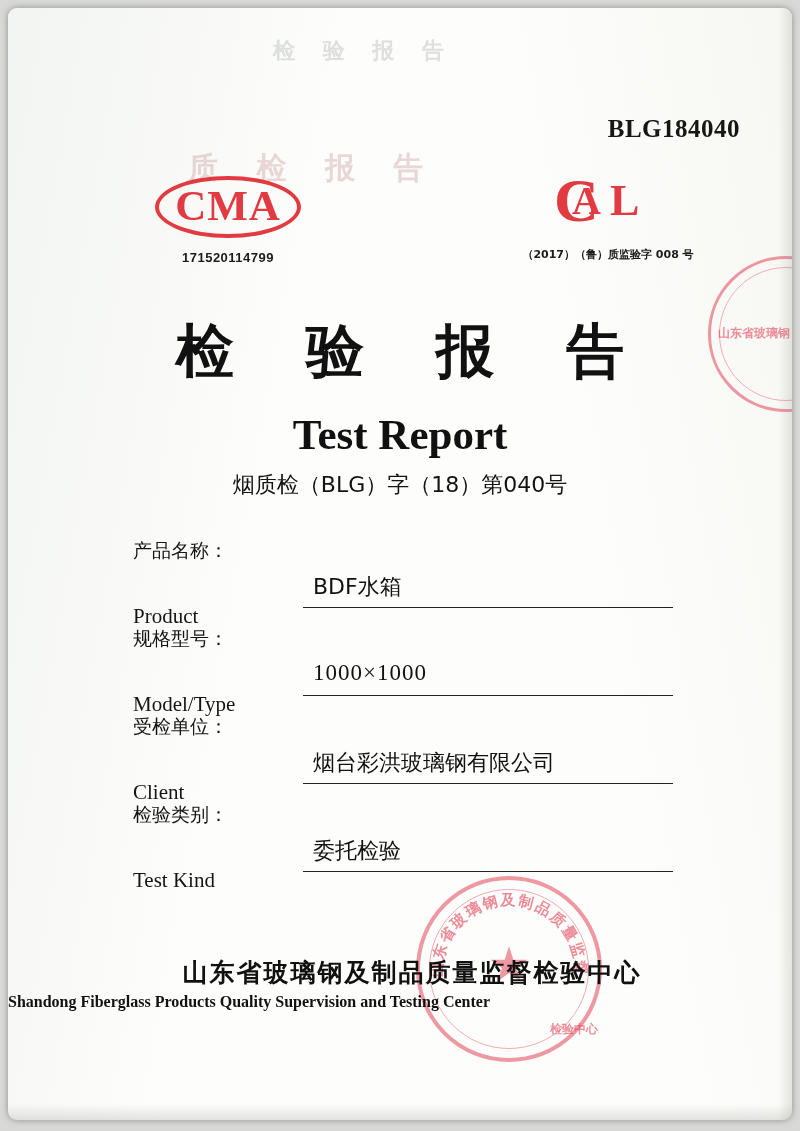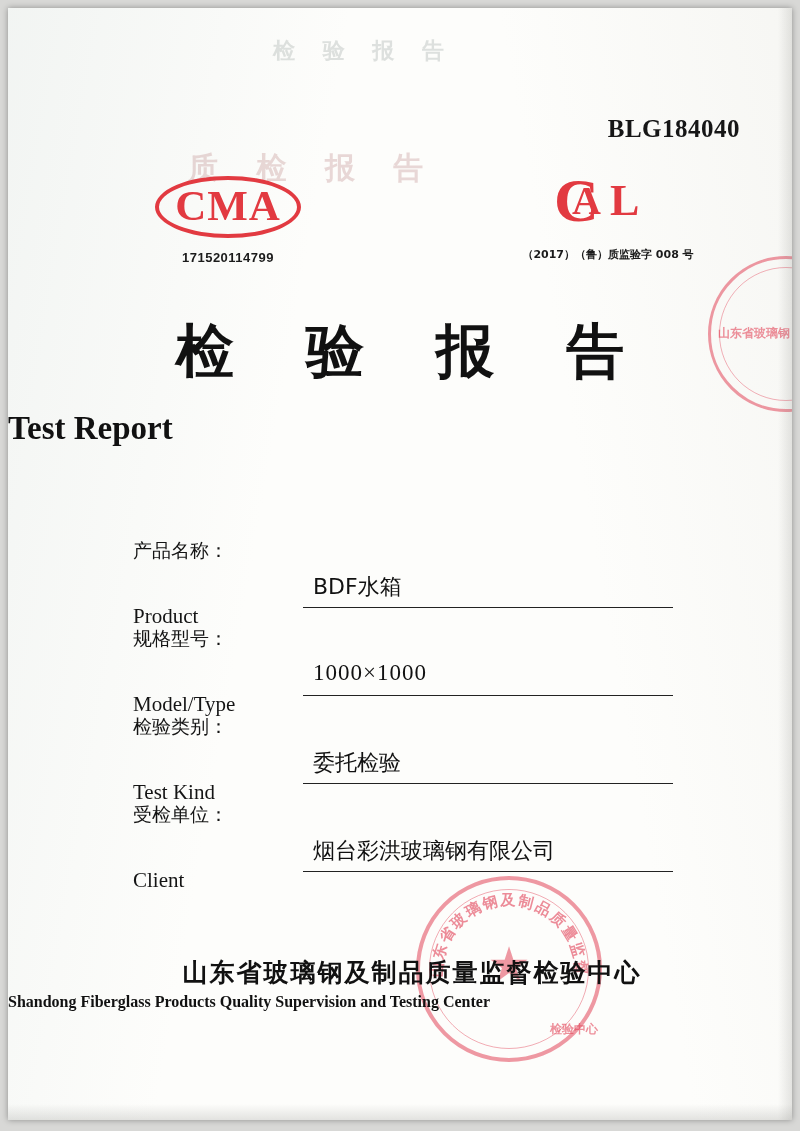--- a/index.html
+++ b/index.html
@@ -16,20 +16,21 @@
 
   #page {
     position: absolute;
     left: 8px;
     top: 8px;
     width: 784px;
     height: 1112px;
     background: #fdfdfb;
     box-shadow: 0 0 6px rgba(0,0,0,0.35);
     overflow: hidden;
+    border-radius: 9px;
   }
 
   
   #page:before {
     content: "";
     position: absolute;
     inset: 0;
     background:
       linear-gradient(100deg, rgba(236,240,238,0.65) 0%, rgba(255,255,255,0) 35%),
       linear-gradient(260deg, rgba(240,240,236,0.5) 0%, rgba(255,255,255,0) 30%);
@@ -163,22 +164,22 @@
     font-weight: bold;
     letter-spacing: 26px;
     text-indent: 26px;
     color: #111;
     font-family: "DejaVu Sans", sans-serif;
   }
   .title-en {
     position: absolute;
     left: 0; right: 0;
     top: 402px;
-    text-align: left;
-    font-size: 33px;
+    text-align: center;
+    font-size: 43px;
     font-weight: bold;
     color: #111;
     font-family: "Liberation Serif", serif;
   }
   .doc-no {
     position: absolute;
     left: 0; right: 0;
     top: 462px;
     text-align: center;
     font-size: 22px;
@@ -379,45 +380,46 @@
     <div class="cal-mark">
       <div class="c-big">C</div>
       <div class="a-mid">A</div>
       <div class="l-tail">L</div>
     </div>
     <div class="cal-code">（2017）（鲁）质监验字 008 号</div>
   </div>
 
   <div class="title-cn">检 验 报 告</div>
   <div class="title-en">Test Report</div>
+  <div class="doc-no">烟质检（BLG）字（18）第040号</div>
 
   <div class="fields">
 
     <div class="field">
       <div class="f-label-cn">产品名称：</div>
       <div class="f-label-en">Product</div>
       <div class="f-value">BDF水箱</div>
     </div>
 
     <div class="field">
       <div class="f-label-cn">规格型号：</div>
       <div class="f-label-en">Model/Type</div>
       <div class="f-value serifnum">1000×1000</div>
     </div>
 
     <div class="field">
+      <div class="f-label-cn">受检单位：</div>
+      <div class="f-label-en">Client</div>
+      <div class="f-value">烟台彩洪玻璃钢有限公司</div>
+    </div>
+
+    <div class="field">
       <div class="f-label-cn">检验类别：</div>
       <div class="f-label-en">Test Kind</div>
       <div class="f-value">委托检验</div>
-    </div>
-
-    <div class="field">
-      <div class="f-label-cn">受检单位：</div>
-      <div class="f-label-en">Client</div>
-      <div class="f-value">烟台彩洪玻璃钢有限公司</div>
     </div>
 
   </div>
 
   <div class="stamp stamp-main">
     <div class="inner-ring"></div>
     <svg class="stamp-arc" viewBox="0 0 178 178">
       <defs>
         <path id="arcpath" d="M 22,92 A 67,67 0 0 1 156,92"></path>
       </defs>

